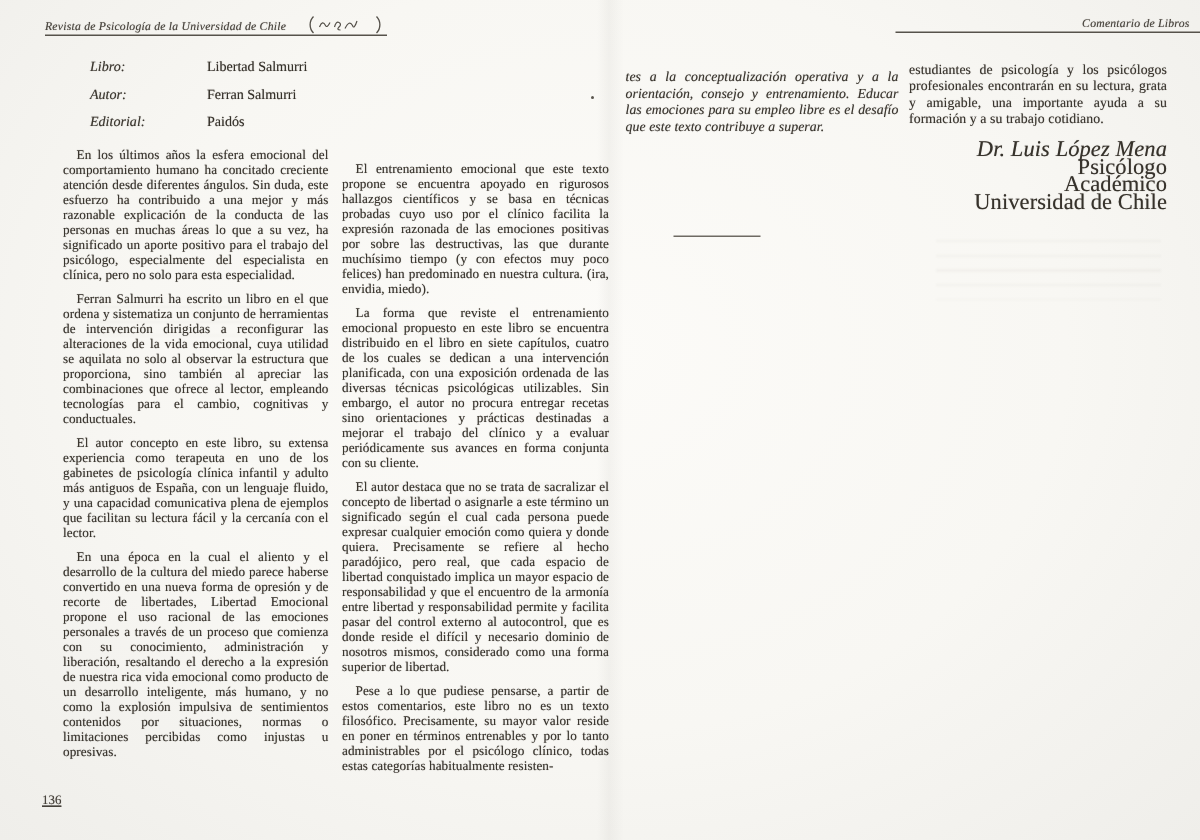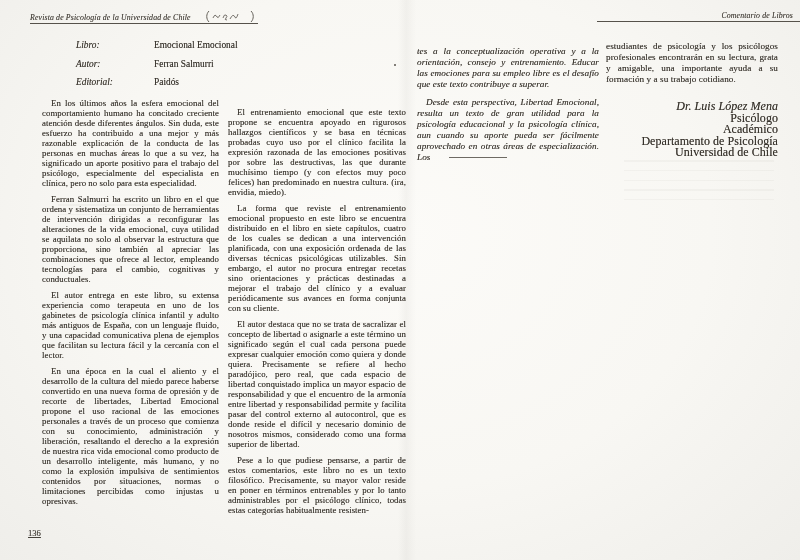--- a/index.html
+++ b/index.html
@@ -11,31 +11,31 @@
     color:#36322c;
   }
   .soft{ text-shadow:0 0 .55px rgba(70,64,58,.6); }
   
   .gutter{
     position:absolute;left:398px;top:0;width:18px;height:560px;
     background:linear-gradient(90deg, rgba(0,0,0,0) 0%, rgba(90,85,78,.05) 45%, rgba(0,0,0,0) 100%);
   }
   .hdr{ font-style:italic;font-size:7.8px;letter-spacing:.15px;color:#4a463f;position:absolute;white-space:nowrap;text-align:right;}
   .hdr-rule{ position:absolute;height:1px;background:#56524b;}
-  .meta{ position:absolute;left:60px;top:40px;font-size:9.4px;line-height:10px;margin-left:16px;}
+  .meta{ position:absolute;left:60px;top:40px;font-size:9.4px;line-height:10px;}
   .meta-row{ margin-bottom:8.5px;display:flex;}
   .meta-lbl{ font-style:italic;width:78px;color:#3b372f;}
   .meta-val{ color:#35312a;}
   .col{ position:absolute;text-align:justify;color:#3a362f;}
   .col-l{ font-size:8.8px;line-height:9.95px;letter-spacing:.05px;}
   .col-r{ font-size:9.2px;line-height:11px;letter-spacing:.05px;}
   .col p{ margin:0 0 6.5px 0;text-indent:9px;}
   .col p.noindent{ text-indent:0;}
   .rule-note{ position:absolute;height:1px;background:#6e6a63;}
-  .signature{ text-align:right;margin-top:16px;font-size:12px;line-height:11.6px;color:#36322b;}
+  .signature{ text-align:right;margin-top:10px;font-size:15px;line-height:11.6px;color:#36322b;}
   .sig-name{ font-style:italic;}
   .pagenum{ position:absolute;left:28px;top:528px;font-size:8.6px;color:#45413a;text-decoration:underline;}
   .scribble{ position:absolute;left:205px;top:9px;}
   .speck{ position:absolute;width:2px;height:2px;border-radius:50%;background:#5a564f;}
   
   .ghost{
     position:absolute;opacity:.5;filter:blur(.6px);
     background:repeating-linear-gradient(180deg, rgba(120,113,102,.10) 0 1.6px, rgba(0,0,0,0) 1.6px 9.8px);
   }
 </style>
@@ -56,56 +56,54 @@
   <path d="M46 2 C49 5 49 10 46 13" fill="none" stroke="#55514a" stroke-width="0.9"></path>
 </svg>
 <div class="hdr-rule" style="left:30px;top:23px;width:228px;"></div>
 
 <div class="hdr soft" style="right:7px;top:11px;">Comentario de Libros</div>
 <div class="hdr-rule" style="left:597px;top:21px;width:203px;"></div>
 
 <div class="meta soft">
   <div class="meta-row">
     <span class="meta-lbl">Libro:</span>
-    <span class="meta-val">Emocional Emocional</span>
+    <span class="meta-val">Libertad Salmurri</span>
   </div>
   <div class="meta-row">
     <span class="meta-lbl">Autor:</span>
     <span class="meta-val">Ferran Salmurri</span>
   </div>
   <div class="meta-row">
     <span class="meta-lbl">Editorial:</span>
     <span class="meta-val">Paidós</span>
   </div>
 </div>
 
 <div class="col col-l soft" style="left:42px;top:99px;width:177px;">
   <p>En los últimos años la esfera emocional del comportamiento humano ha concitado creciente atención desde diferentes ángulos. Sin duda, este esfuerzo ha contribuido a una mejor y más razonable explicación de la conducta de las personas en muchas áreas lo que a su vez, ha significado un aporte positivo para el trabajo del psicólogo, especialmente del especialista en clínica, pero no solo para esta especialidad.</p>
   <p>Ferran Salmurri ha escrito un libro en el que ordena y sistematiza un conjunto de herramientas de intervención dirigidas a reconfigurar las alteraciones de la vida emocional, cuya utilidad se aquilata no solo al observar la estructura que proporciona, sino también al apreciar las combinaciones que ofrece al lector, empleando tecnologías para el cambio, cognitivas y conductuales.</p>
-  <p>El autor entrega en este libro, su extensa experiencia como terapeuta en uno de los gabinetes de psicología clínica infantil y adulto más antiguos de España, con un lenguaje fluido, y una capacidad comunicativa plena de ejemplos que facilitan su lectura fácil y la cercanía con el lector.</p>
+  <p>El autor concepto en este libro, su extensa experiencia como terapeuta en uno de los gabinetes de psicología clínica infantil y adulto más antiguos de España, con un lenguaje fluido, y una capacidad comunicativa plena de ejemplos que facilitan su lectura fácil y la cercanía con el lector.</p>
   <p>En una época en la cual el aliento y el desarrollo de la cultura del miedo parece haberse convertido en una nueva forma de opresión y de recorte de libertades, Libertad Emocional propone el uso racional de las emociones personales a través de un proceso que comienza con su conocimiento, administración y liberación, resaltando el derecho a la expresión de nuestra rica vida emocional como producto de un desarrollo inteligente, más humano, y no como la explosión impulsiva de sentimientos contenidos por situaciones, normas o limitaciones percibidas como injustas u opresivas.</p>
 </div>
 
 <div class="col col-l soft" style="left:228px;top:108px;width:178px;">
   <p>El entrenamiento emocional que este texto propone se encuentra apoyado en rigurosos hallazgos científicos y se basa en técnicas probadas cuyo uso por el clínico facilita la expresión razonada de las emociones positivas por sobre las destructivas, las que durante muchísimo tiempo (y con efectos muy poco felices) han predominado en nuestra cultura. (ira, envidia, miedo).</p>
   <p>La forma que reviste el entrenamiento emocional propuesto en este libro se encuentra distribuido en el libro en siete capítulos, cuatro de los cuales se dedican a una intervención planificada, con una exposición ordenada de las diversas técnicas psicológicas utilizables. Sin embargo, el autor no procura entregar recetas sino orientaciones y prácticas destinadas a mejorar el trabajo del clínico y a evaluar periódicamente sus avances en forma conjunta con su cliente.</p>
   <p>El autor destaca que no se trata de sacralizar el concepto de libertad o asignarle a este término un significado según el cual cada persona puede expresar cualquier emoción como quiera y donde quiera. Precisamente se refiere al hecho paradójico, pero real, que cada espacio de libertad conquistado implica un mayor espacio de responsabilidad y que el encuentro de la armonía entre libertad y responsabilidad permite y facilita pasar del control externo al autocontrol, que es donde reside el difícil y necesario dominio de nosotros mismos, considerado como una forma superior de libertad.</p>
   <p>Pese a lo que pudiese pensarse, a partir de estos comentarios, este libro no es un texto filosófico. Precisamente, su mayor valor reside en poner en términos entrenables y por lo tanto administrables por el psicólogo clínico, todas estas categorías habitualmente resisten-</p>
 </div>
 
 <div class="col col-r soft" style="left:417px;top:46px;width:182px;font-style:italic;">
   <p class="noindent">tes a la conceptualización operativa y a la orientación, consejo y entrenamiento. Educar las emociones para su empleo libre es el desafío que este texto contribuye a superar.</p>
-  <p>Desde esta perspectiva, Libertad Emocional, resulta un texto de gran utilidad para la psicología educacional y la psicología clínica, aun cuando su aporte pueda ser fácilmente aprovechado en otras áreas de especialización. Los</p>
 </div>
 <div class="rule-note" style="left:449px;top:157px;width:58px;"></div>
 
 <div class="col col-r soft" style="left:606px;top:41px;width:172px;">
   <p class="noindent">estudiantes de psicología y los psicólogos profesionales encontrarán en su lectura, grata y amigable, una importante ayuda a su formación y a su trabajo cotidiano.</p>
   <div class="signature">
     <div class="sig-name">Dr. Luis López Mena</div>
     <div>Psicólogo</div>
     <div>Académico</div>
-    <div>Departamento de Psicología</div>
     <div>Universidad de Chile</div>
   </div>
 </div>
 
 <div class="pagenum soft">136</div>
 
 </body></html>

